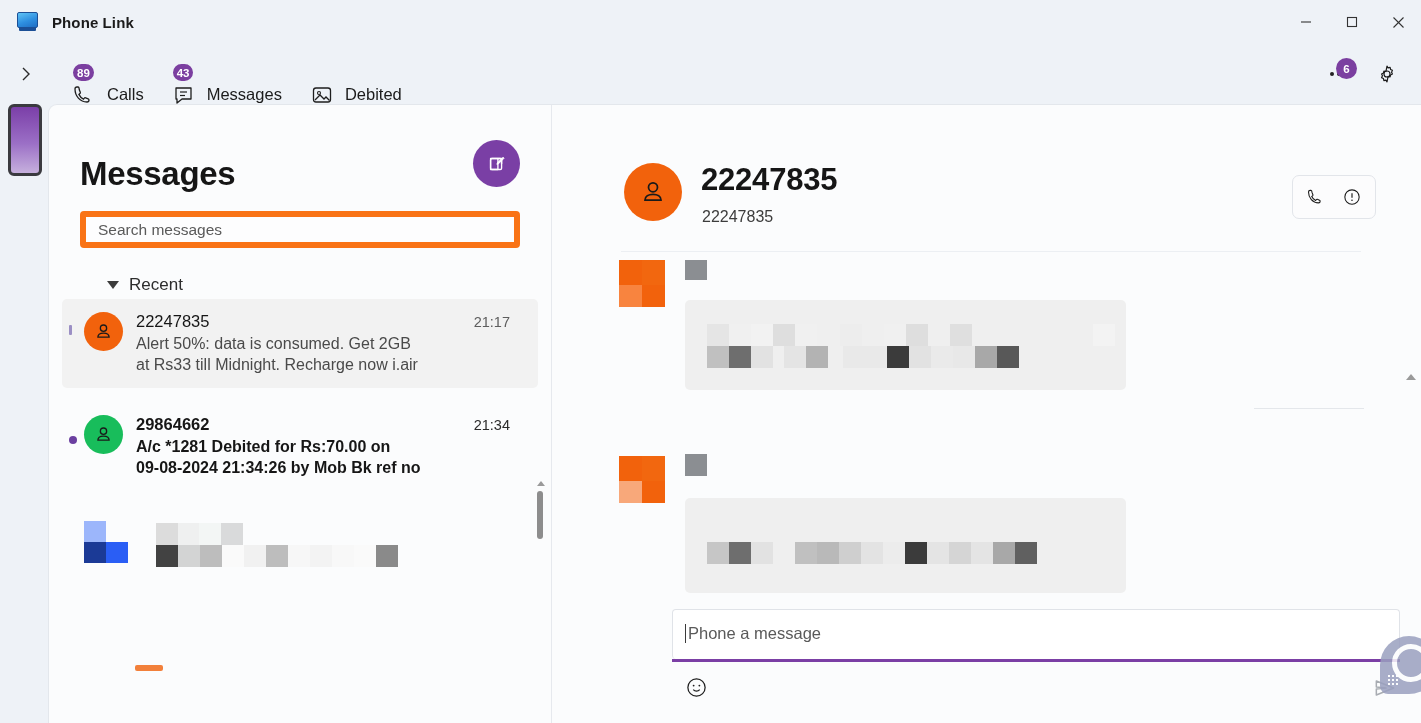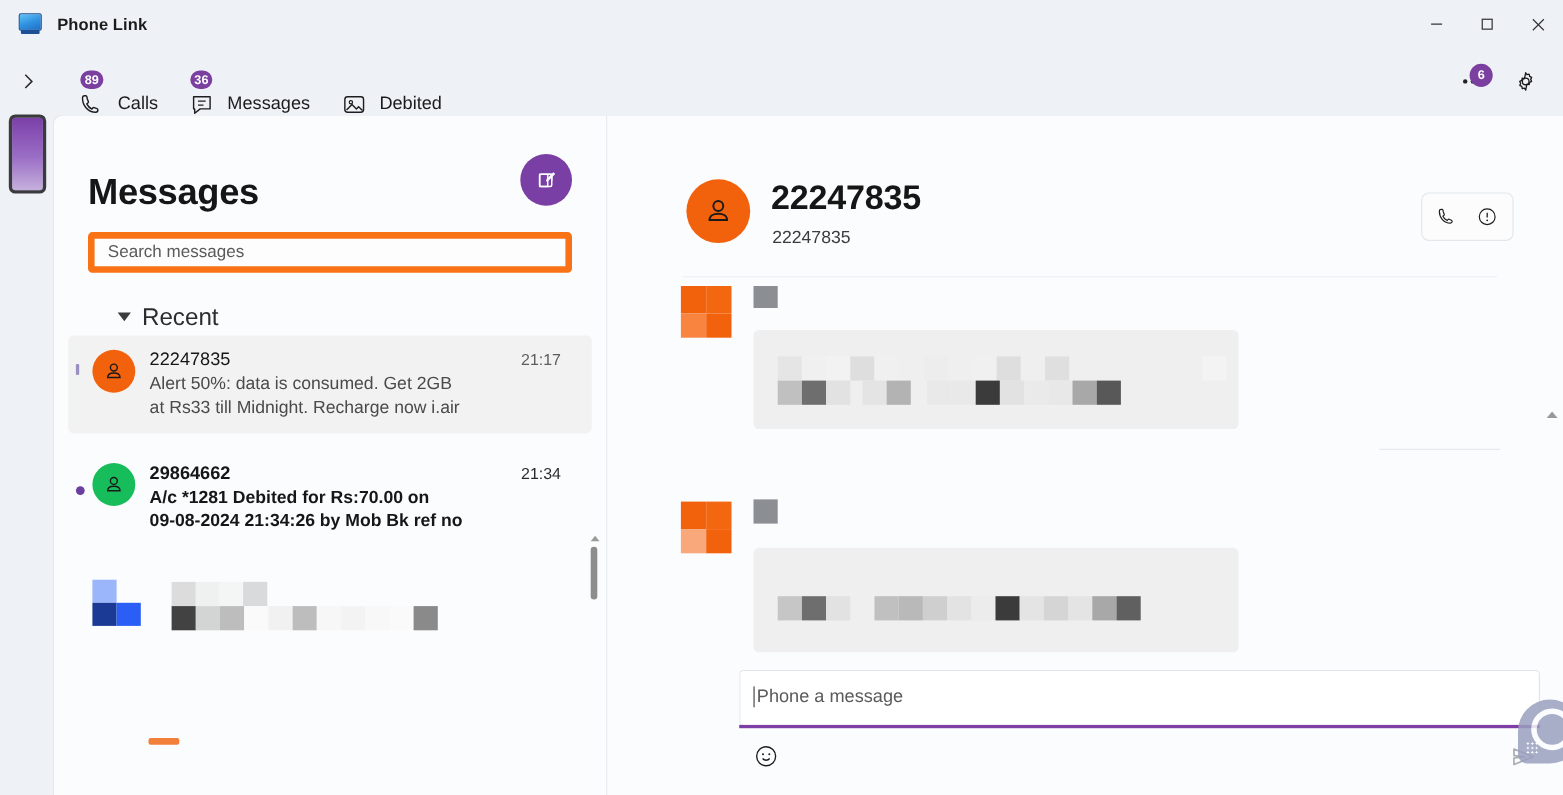--- a/index.html
+++ b/index.html
@@ -132,21 +132,21 @@
     width: 100%; font-size: 15.5px; color: #3c3c3c;
     font-family: "Liberation Sans", sans-serif;
   }
   .search-input::placeholder { color: #5a5a5a; }
 
   .recent-row {
     display: flex; align-items: center; gap: 10px;
     margin: 27px 0 4px 0; padding-left: 58px;
   }
   .caret { width: 0; height: 0; border-left: 6.5px solid transparent; border-right: 6.5px solid transparent; border-top: 8px solid #3b3b3b; }
-  .recent-label { font-size: 22px; color: #2d2d2d; }
+  .recent-label { font-size: 17px; color: #2d2d2d; }
 
   .conv-list { position: relative; height: 372px; }
   .conv {
     position: relative; display: flex; gap: 13px;
     padding: 13px 28px 13px 22px; margin: 0 13px 0 13px;
     border-radius: 5px;
   }
   .conv.selected { background: #f2f2f2; }
   .unread-dot {
     position: absolute; left: 7px; top: 34px;
@@ -299,21 +299,21 @@
       </div>
 
       <div class="tab">
         <span class="glyph">
           <svg width="24" height="24" viewBox="0 0 24 24">
             <path d="M4 5h15v11H10l-5 4v-4H4z" fill="none" stroke="#1e1e1e" stroke-width="1.3" stroke-linejoin="round"></path>
             <line x1="8" y1="9" x2="15" y2="9" stroke="#1e1e1e" stroke-width="1.2"></line>
             <line x1="8" y1="12.5" x2="13" y2="12.5" stroke="#1e1e1e" stroke-width="1.2"></line>
           </svg>
         </span>
-        <span class="badge">36</span>
+        <span class="badge">43</span>
         <span>Messages</span>
         <span class="tab-underline"></span>
       </div>
 
       <div class="tab">
         <span class="glyph">
           <svg width="24" height="24" viewBox="0 0 24 24">
             <rect x="3.5" y="5" width="17" height="14" rx="2.5" fill="none" stroke="#1e1e1e" stroke-width="1.3"></rect>
             <circle cx="9" cy="10" r="1.5" fill="none" stroke="#1e1e1e" stroke-width="1.1"></circle>
             <path d="M5 17l5-5 4 4 2-2 3.5 3.5" fill="none" stroke="#1e1e1e" stroke-width="1.3"></path>

